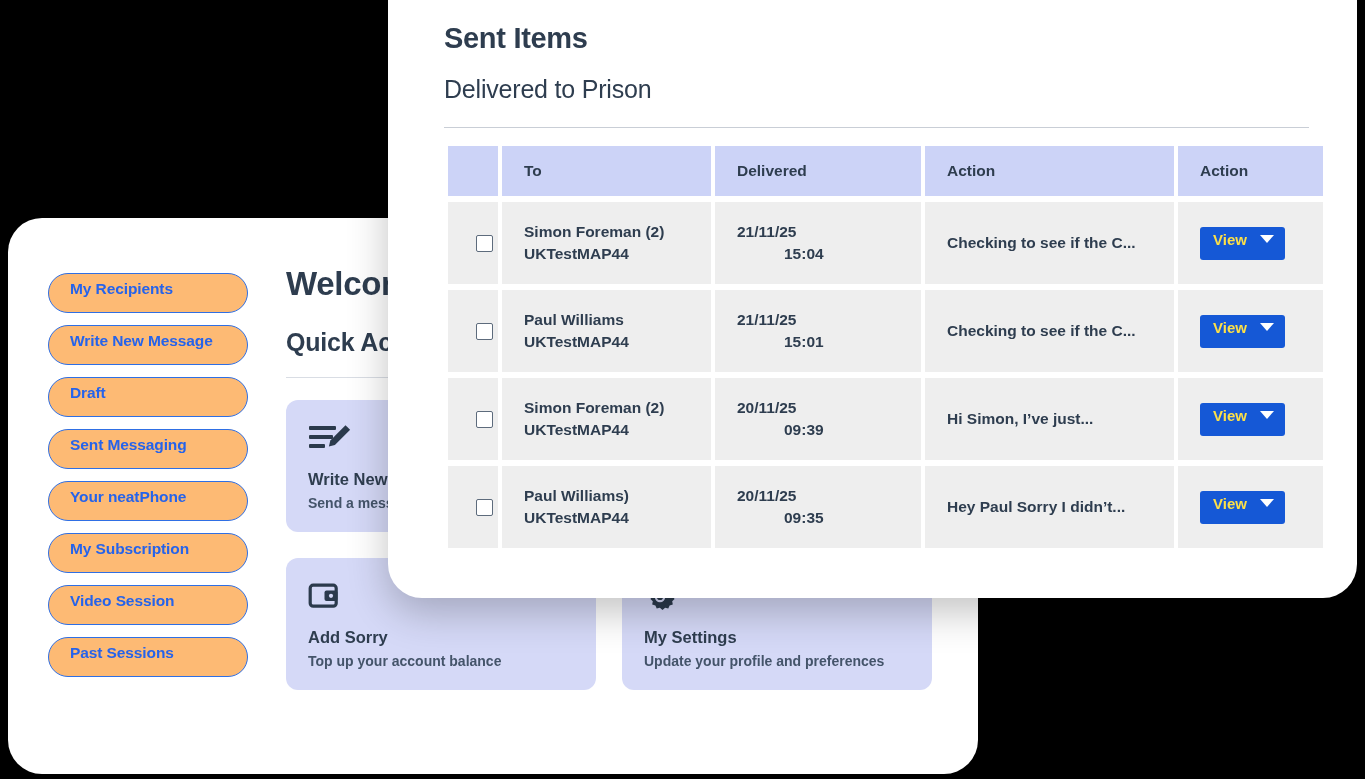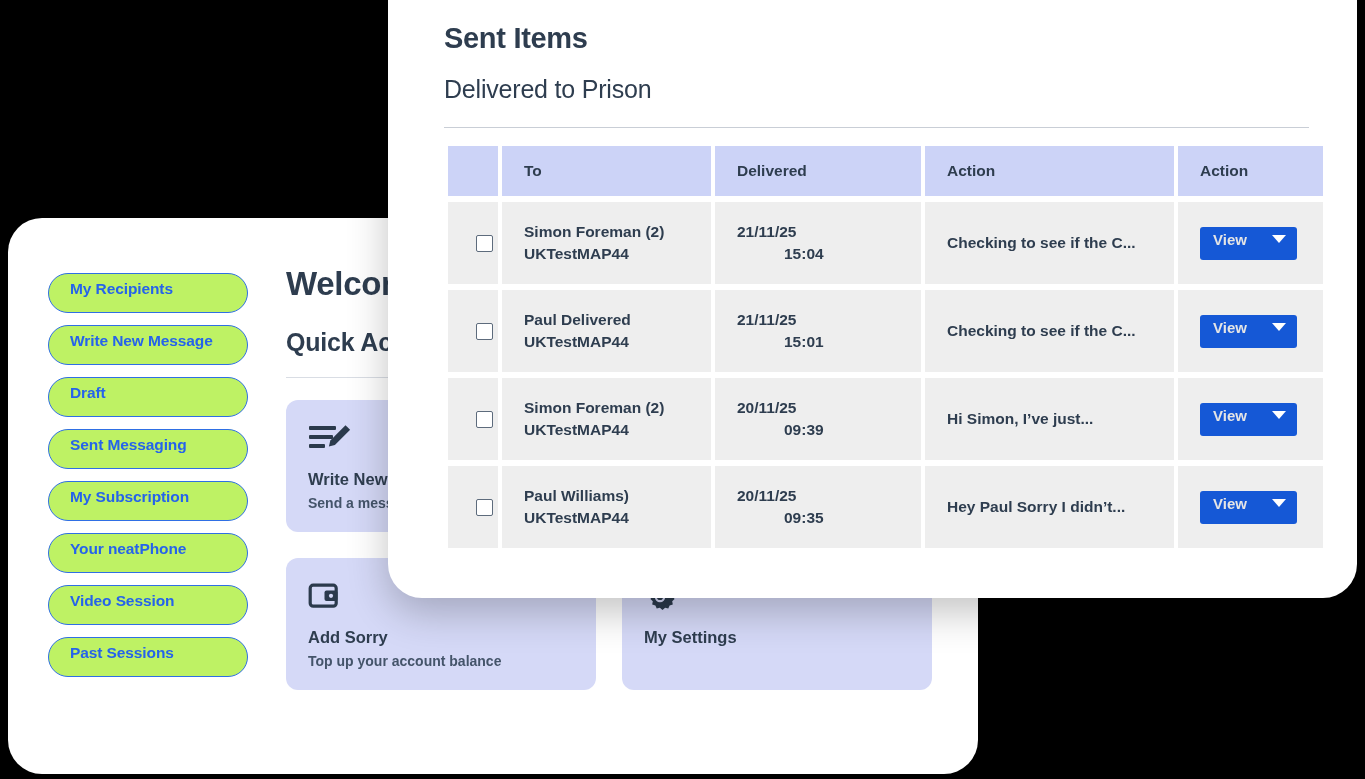--- a/index.html
+++ b/index.html
@@ -35,21 +35,21 @@
     top: 55px;
     width: 200px;
     display: flex;
     flex-direction: column;
     gap: 12px;
   }
   .nav-pill {
     height: 40px;
     border: 1.6px solid #2f6fe4;
     border-radius: 20px;
-    background: #bef264;
+    background: #fdba74;
     color: #2563eb;
     font-size: 15.5px;
     font-weight: 700;
     display: flex;
     align-items: center;
     padding: 0 0 8px 21px;
     letter-spacing: -0.1px;
     white-space: nowrap;
   }
 
@@ -197,24 +197,24 @@
   .del-date { font-weight: 600; line-height: 1.42; }
   .del-time { font-weight: 600; line-height: 1.42; margin-left: 47px; }
   .msg-text { font-weight: 700; }
 
   td.cell-action { padding-left: 22px; }
   .view-btn {
     display: inline-flex;
     align-items: center;
     justify-content: space-between;
     background: #1558d6;
-    color: #e5e5e5;
+    color: #fde047;
     border: none;
     border-radius: 3px;
-    width: 97px;
+    width: 85px;
     height: 33px;
     padding: 0 11px 8px 13px;
     font-size: 15px;
     font-weight: 700;
     font-family: "Liberation Sans", sans-serif;
     cursor: pointer;
   }
   .caret-down {
     width: 0; height: 0;
     border-left: 7px solid transparent;
@@ -236,24 +236,24 @@
       <div class="nav-pill">
         <span>Write New Message</span>
       </div>
       <div class="nav-pill">
         <span>Draft</span>
       </div>
       <div class="nav-pill">
         <span>Sent Messaging</span>
       </div>
       <div class="nav-pill">
+        <span>Your neatPhone</span>
+      </div>
+      <div class="nav-pill">
         <span>My Subscription</span>
-      </div>
-      <div class="nav-pill">
-        <span>Your neatPhone</span>
       </div>
       <div class="nav-pill">
         <span>Video Session</span>
       </div>
       <div class="nav-pill">
         <span>Past  Sessions</span>
       </div>
     </nav>
 
     <div class="dash-main">
@@ -292,20 +292,21 @@
 
         <div class="qa-card">
           <div class="qa-icon">
             <svg width="32" height="32" viewBox="0 0 32 32" fill="none" xmlns="http://www.w3.org/2000/svg">
               <path d="M16 2.6l2.6 2.1 3.2-1 1.5 3 3.3.4.3 3.3 2.9 1.6-1.1 3.2 1.9 2.7-2.4 2.3.6 3.3-3.2 1-1.3 3.1-3.2-.8-2.6 2.1-2.6-2.1-3.2.8-1.3-3.1-3.2-1 .6-3.3-2.4-2.3 1.9-2.7-1.1-3.2 2.9-1.6.3-3.3 3.3-.4 1.5-3 3.2 1L16 2.6z" fill="#2b3a4c"></path>
               <circle cx="16" cy="16" r="5.2" fill="#d5d9f7"></circle>
               <circle cx="16" cy="16" r="3.1" fill="#2b3a4c"></circle>
             </svg>
           </div>
           <div class="qa-title">My Settings</div>
+          <div class="qa-sub">Update your profile and preferences</div>
         </div>
 
       </div>
     </div>
   </div>
 
   <div class="sent-panel">
     <div class="sent-inner">
       <div class="sent-title">Sent Items</div>
       <div class="sent-sub">Delivered to Prison</div>
@@ -351,21 +352,21 @@
                 <span class="caret-down"></span>
               </button>
             </td>
           </tr>
 
           <tr>
             <td class="cell-check">
               <span class="checkbox-box"></span>
             </td>
             <td>
-              <div class="to-name">Paul Delivered</div>
+              <div class="to-name">Paul Williams</div>
               <div class="to-ref">UKTestMAP44</div>
             </td>
             <td>
               <div class="del-date">21/11/25</div>
               <div class="del-time">15:01</div>
             </td>
             <td>
               <span class="msg-text">Checking to see if the C...</span>
             </td>
             <td class="cell-action">

